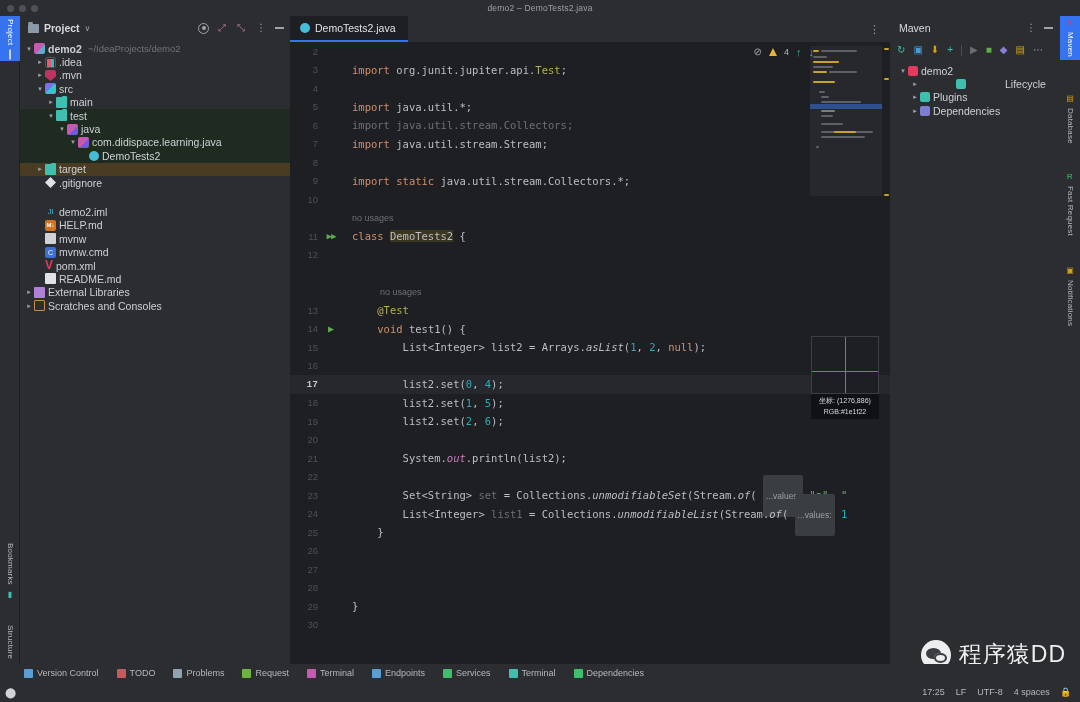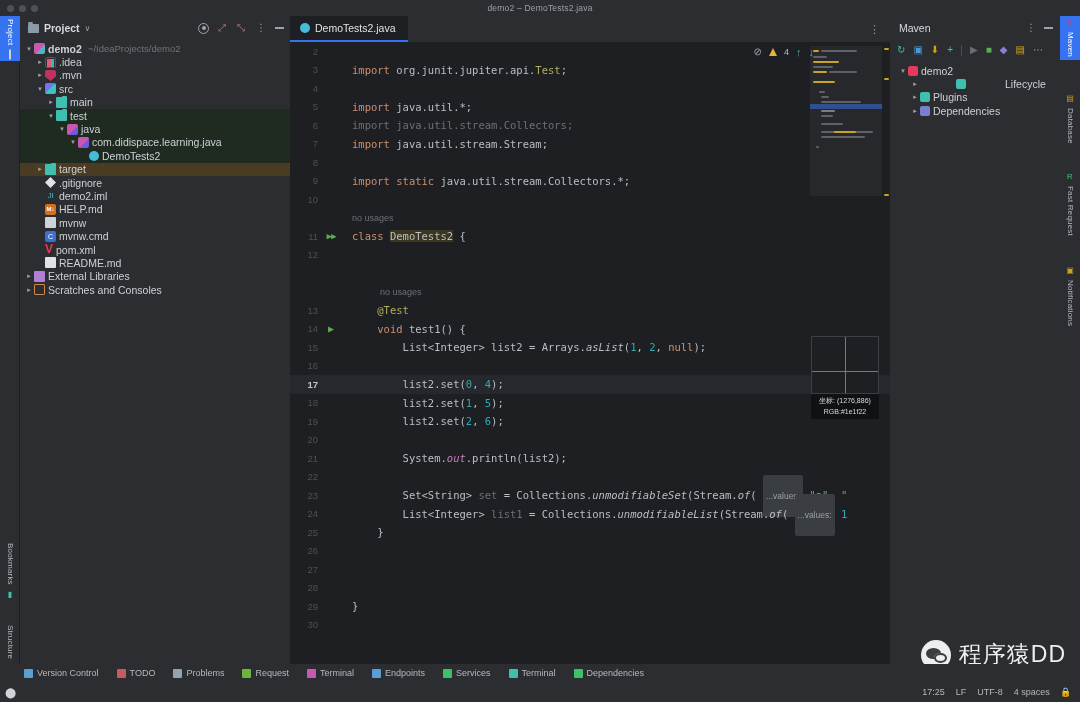--- a/index.html
+++ b/index.html
@@ -122,21 +122,21 @@
   .code-area { position:absolute; left:0; top:0; right:0; bottom:0; overflow:hidden; }
   .line {
     position:relative; height:18.5px; display:flex; align-items:center;
     font-family:"DejaVu Sans Mono", monospace; font-size:10.5px;
   }
   .line.cur { background:#26282e; }
   .ln {
     width:28px; text-align:right; color:#4e5053; font-size:9.5px; flex:0 0 28px;
     font-family:"Liberation Sans", sans-serif;
   }
-  .ln.cur-n { color:#c2c5c9; font-weight:bold; }
+  .ln.cur-n { color:#c2c5c9; font-weight:bold;font-family:Liberation Mono, monospace; }
   .gutter-ic { width:26px; flex:0 0 26px; text-align:center; font-size:9px; }
   .run-tri { color:#5fad4e; font-size:10px; }
   .run-dbl { color:#5fad4e; font-size:9px; letter-spacing:-1px; }
   .code { padding-left:8px; white-space:pre; color:#bcbec4; }
   .hint-row { color:#6b6f76; font-size:9px; font-family:"Liberation Sans", sans-serif; }
   .kw  { color:#cf8e6d; }
   .str { color:#6aab73; }
   .num { color:#2aacb8; }
   .anno{ color:#b3ae60; }
   .fld { color:#c77dbb; font-style:italic; }
@@ -311,21 +311,21 @@
         <div class="trow sel-brown" style="padding-left: 15px;">
           <span class="arrow closed"></span>
           <span class="ico ico-fold"></span>
           <span class="tname">target</span>
         </div>
         <div class="trow" style="padding-left: 15px;">
           <span class="arrow"></span>
           <span class="ico ico-git"></span>
           <span class="tname">.gitignore</span>
         </div>
-        <div class="trow" style="padding-left: 15px;">
+        <div class="trow" style="padding-left: 15px; margin-top: 16px;">
           <span class="arrow"></span>
           <span class="ico ico-iml">JI</span>
           <span class="tname">demo2.iml</span>
         </div>
         <div class="trow" style="padding-left: 15px;">
           <span class="arrow"></span>
           <span class="ico ico-md">M↓</span>
           <span class="tname">HELP.md</span>
         </div>
         <div class="trow" style="padding-left: 15px; text-align: center;">

